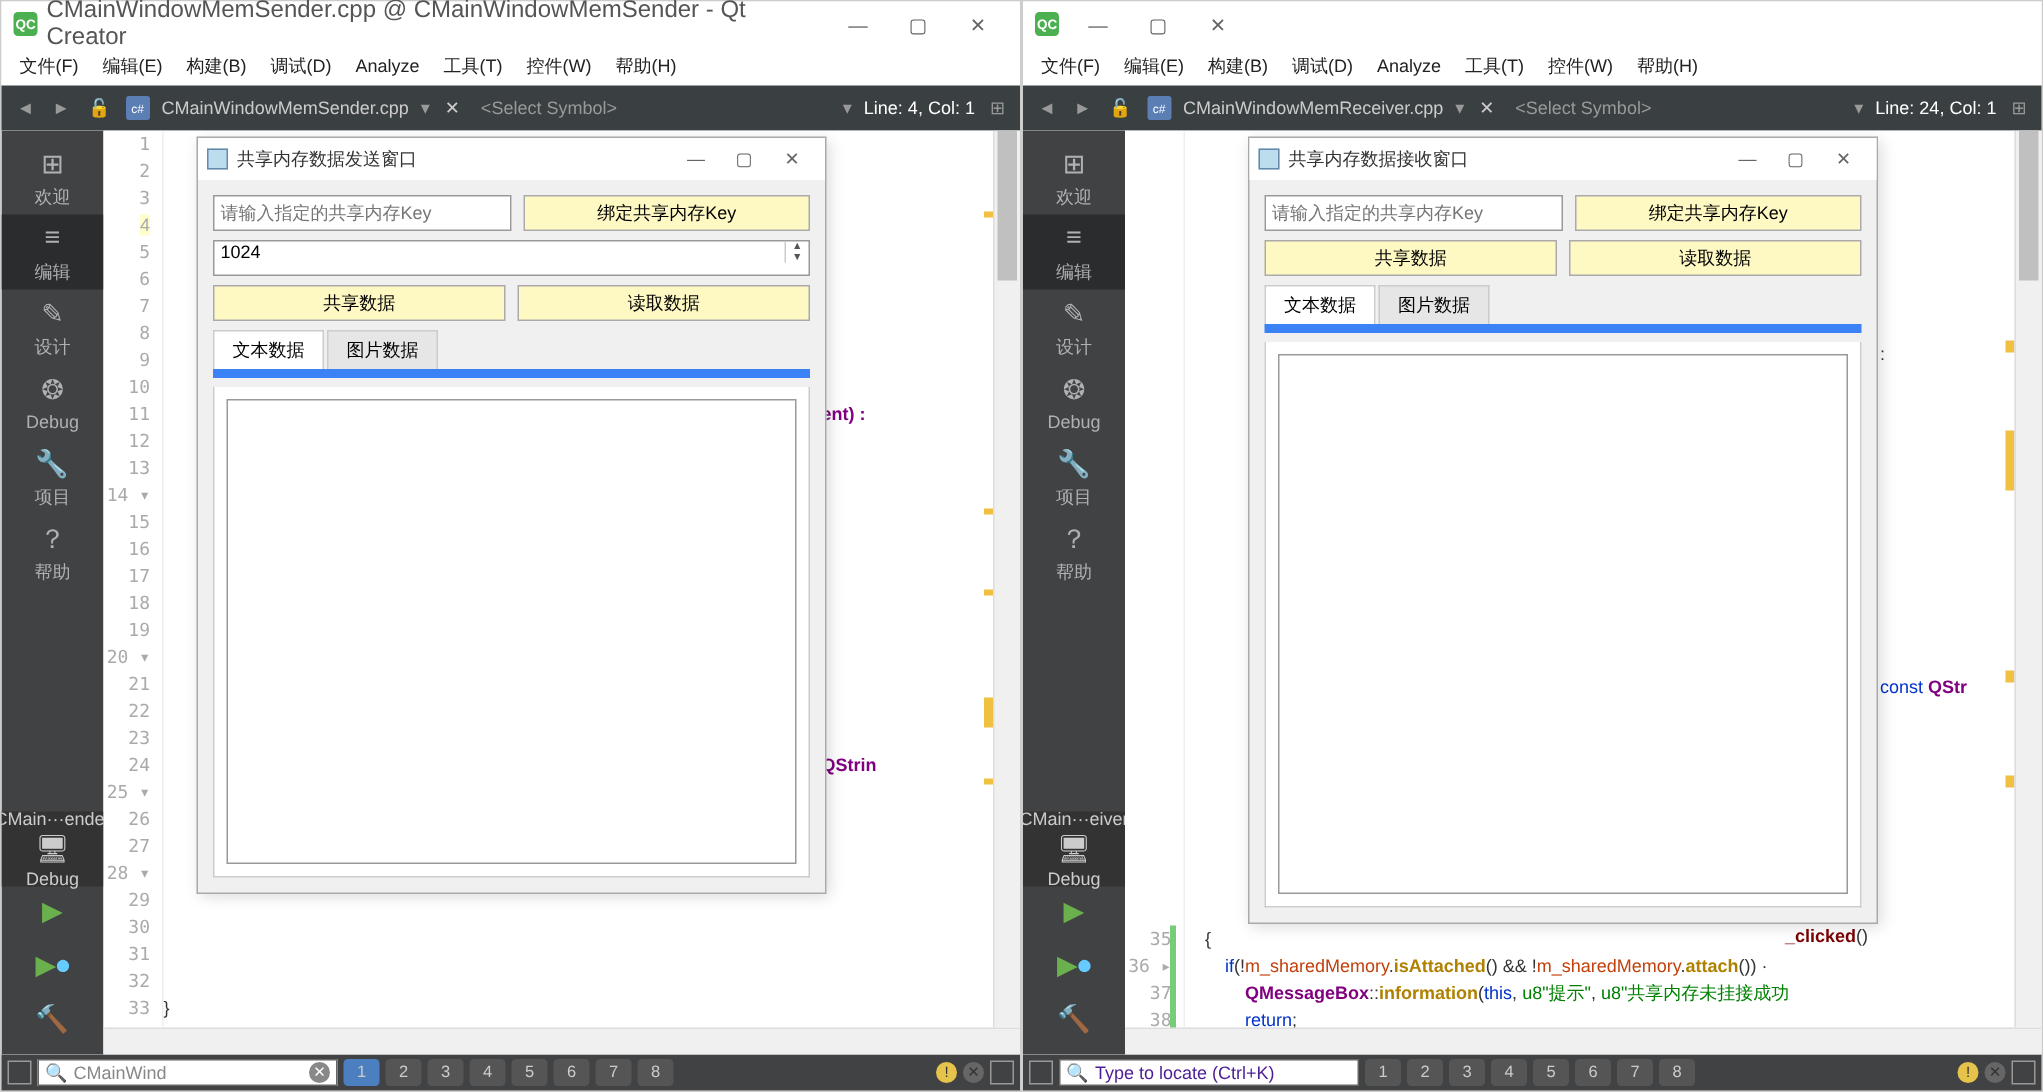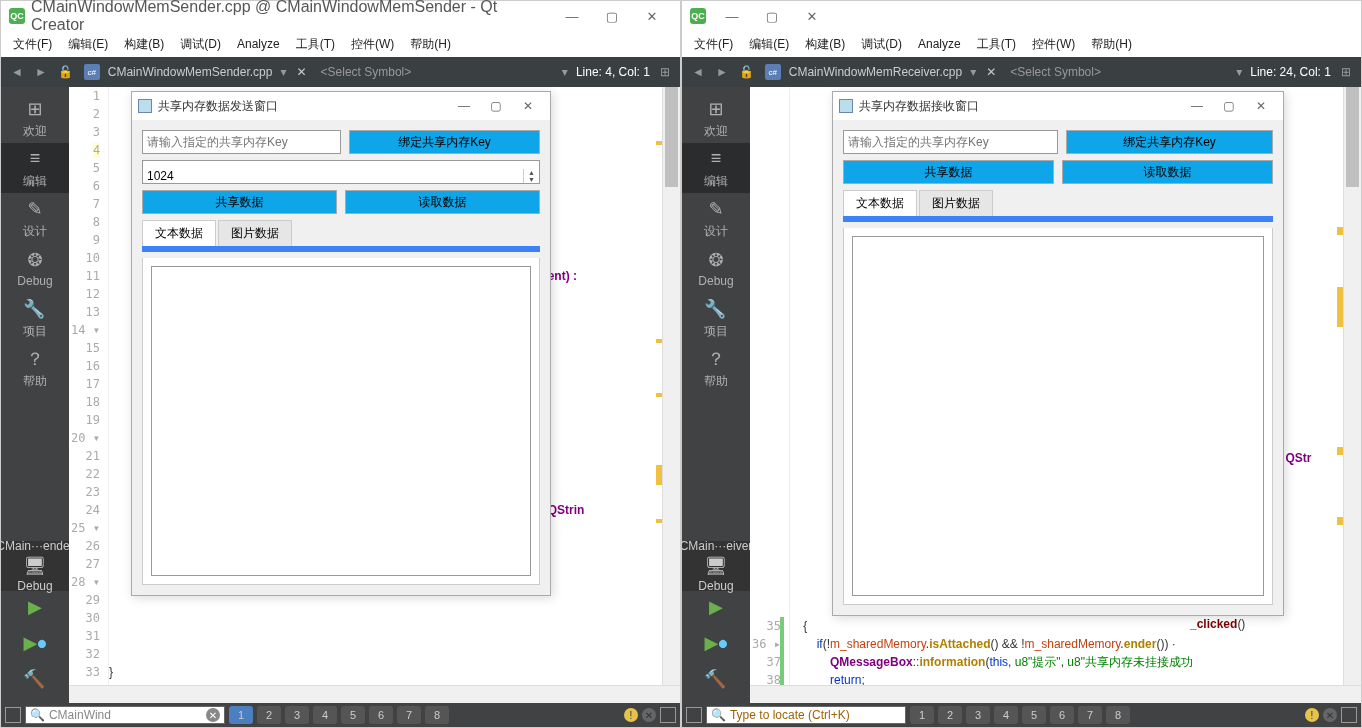--- a/index.html
+++ b/index.html
@@ -54,23 +54,23 @@
 .locator .issue{width:14px;height:14px;border-radius:50%;background:#666;color:#333;display:flex;align-items:center;justify-content:center;font-size:10px}
 
 .dlg{position:absolute;background:#f0f0f0;border:1px solid #aaa;box-shadow:2px 2px 10px rgba(0,0,0,.15)}
 .dlg .dtitle{height:28px;display:flex;align-items:center;padding:0 6px;background:#fff;color:#333;font-size:12px}
 .dlg .dtitle .dic{width:14px;height:14px;margin-right:6px;border:1px solid #68a;background:#bde}
 .dlg .dtitle .dt{flex:1}
 .dlg .dtitle .db{width:32px;height:24px;display:flex;align-items:center;justify-content:center;color:#666}
 .dlg .dbody{padding:10px;display:flex;flex-direction:column;gap:6px}
 .dlg .row{display:flex;gap:8px}
 .dlg input[type=text],.dlg .spin{flex:1;height:24px;border:1px solid #999;background:#fff;padding:0 4px;font-size:12px}
-.dlg .spin{display:flex;align-items:flex-end;justify-content:space-between}
+.dlg .spin{display:flex;align-items:flex-start;justify-content:space-between}
 .dlg .spin .arrs{display:flex;flex-direction:column;font-size:7px;line-height:7px;color:#555;border-left:1px solid #ccc;padding-left:4px}
-.dlg button{flex:1;height:24px;border:1px solid #aaa;background:#0ea5e9;font-size:12px}
+.dlg button{flex:1;height:24px;border:1px solid #aaa;background:#fef9c3;font-size:12px}
 .dlg .tabs{display:flex;border-bottom:6px solid #3b82f6}
 .dlg .tab{padding:4px 12px;border:1px solid #ccc;border-bottom:none;background:#fff;margin-right:2px;font-size:12px}
 .dlg .tab.inactive{background:#e6e6e6}
 .dlg .txarea{height:300px;border:1px solid #999;background:#fff}
 </style>
 </head>
 <body>
 
 <div class="pane">
   <div class="titlebar">
@@ -296,36 +296,36 @@
         <div class="gutter" style="padding-top:530px">35<br>36 ▸<br>37<br>38</div>
         <div class="lines">
 <span style="position:absolute;top:140px;left:350px">er(<span class="t">QWidget</span> *parent) :</span>
 <span style="position:absolute;top:222px;left:400px" class="s">");</span>
 <span style="position:absolute;top:272px;left:400px"><span class="fn">ver</span>()</span>
 <span style="position:absolute;top:362px;left:400px">4 dataSize, <span class="k">const</span> <span class="t">QStr</span></span>
 <span style="position:absolute;top:396px;left:400px">Size;</span>
 <span style="position:absolute;top:430px;left:400px"><span class="s">示"</span>, note);</span>
 <span style="position:absolute;top:528px;left:400px"><span class="fn">_clicked</span>()</span>
 <div style="position:absolute;top:530px;left:0;white-space:pre">    {
-        <span class="k">if</span>(!<span class="n">m_sharedMemory</span>.<span class="f">isAttached</span>() &amp;&amp; !<span class="n">m_sharedMemory</span>.<span class="f">ender</span>()) ·
+        <span class="k">if</span>(!<span class="n">m_sharedMemory</span>.<span class="f">isAttached</span>() &amp;&amp; !<span class="n">m_sharedMemory</span>.<span class="f">attach</span>()) ·
             <span class="t">QMessageBox</span>::<span class="f">information</span>(<span class="k">this</span>, <span class="s">u8"提示"</span>, <span class="s">u8"共享内存未挂接成功</span>
             <span class="k">return</span>;</div>
 <div style="position:absolute;left:-10px;top:530px;width:4px;height:72px;background:#7c7"></div>
 <div class="mark" style="top:140px;height:8px"></div>
 <div class="mark" style="top:200px;height:40px"></div>
 <div class="mark" style="top:360px;height:8px"></div>
 <div class="mark" style="top:430px;height:8px"></div>
         </div>
         <div class="vscroll">
             <div class="thumb"></div>
           </div>
       </div>
       <div class="hscroll"></div>
 
-      <div class="dlg" style="top:4px;left:82px;width:452px">
+      <div class="dlg" style="top:4px;left:82px;width:420px">
         <div class="dtitle">
           <div class="dic"></div>
           <div class="dt">共享内存数据接收窗口</div>
           <div class="db">—</div>
           <div class="db">▢</div>
           <div class="db">✕</div>
         </div>
         <div class="dbody">
           <div class="row">
             <input type="text" placeholder="请输入指定的共享内存Key" style="">
@@ -341,21 +341,21 @@
           </div>
           <div style="padding:8px;border:1px solid #ccc;border-top:none;background:#fff">
               <div class="txarea" style="height:360px"></div>
             </div>
         </div>
       </div>
     </div>
   </div>
   <div class="locator">
     <div class="sq"></div>
-    <div class="search">🔍 <span style="color:#a16207">Type to locate (Ctrl+K)</span></div>
+    <div class="search">🔍 <span style="color:#4c1d95">Type to locate (Ctrl+K)</span></div>
     <div class="num">1</div>
     <div class="num">2</div>
     <div class="num">3</div>
     <div class="num">4</div>
     <div class="num">5</div>
     <div class="num">6</div>
     <div class="num">7</div>
     <div class="num">8</div>
     <div class="spur"></div>
     <div class="issue" style="background:#e6c34a">!</div>

